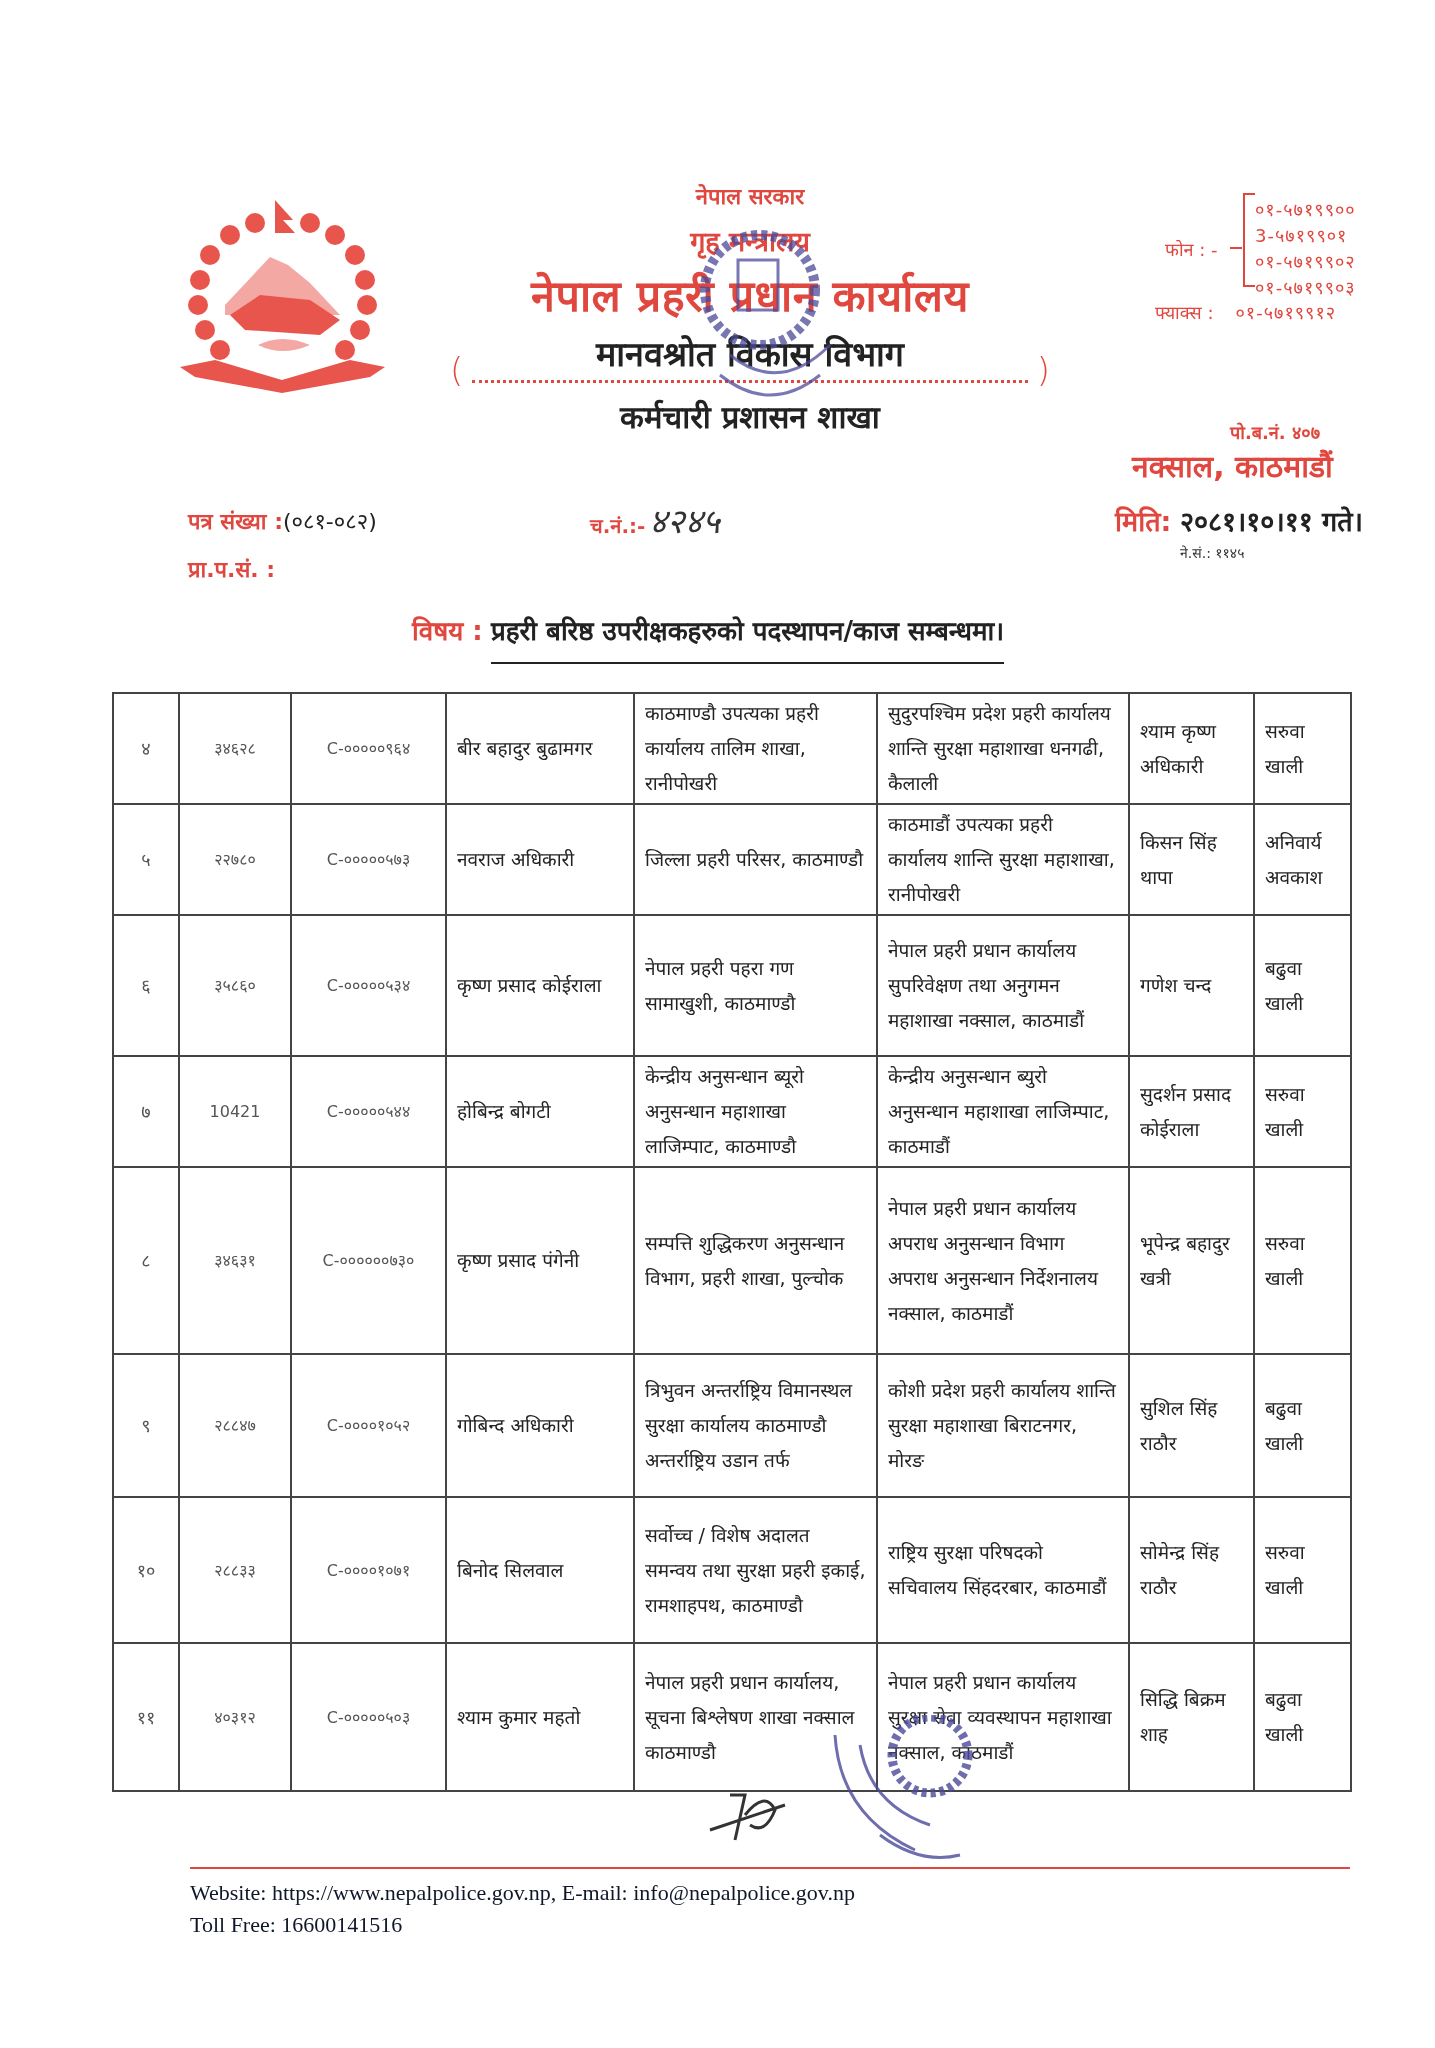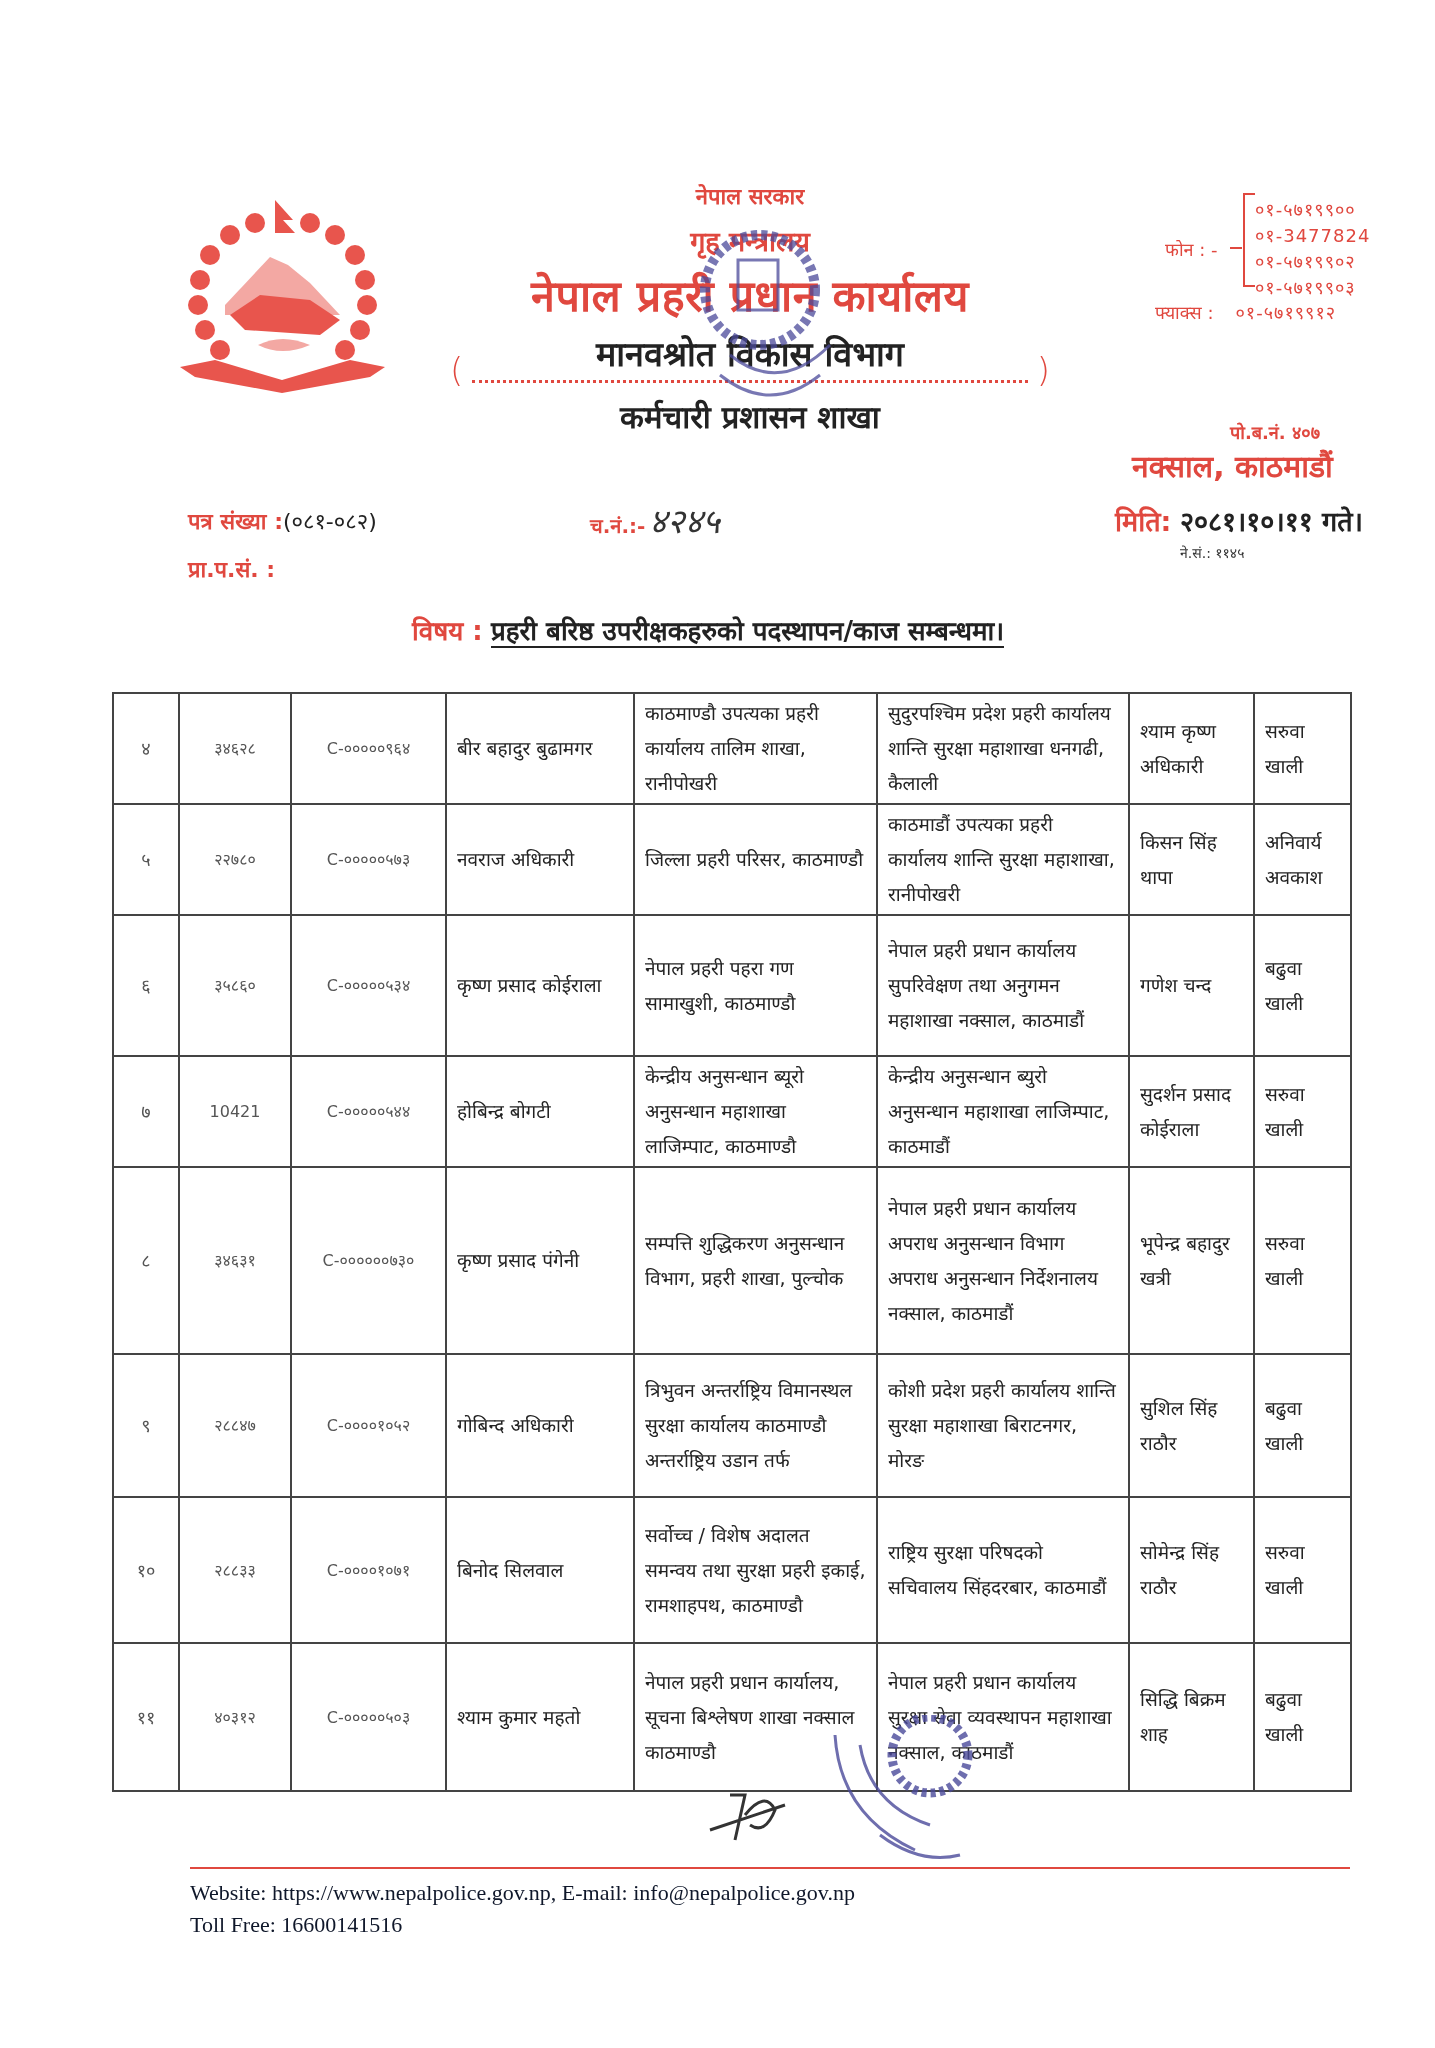--- a/index.html
+++ b/index.html
@@ -41,21 +41,21 @@
   .ref { left: 188px; top: 505px; font-size: 22px; }
   .ref .lbl { color: #e0483f; font-weight: bold; }
   .ref .val { color: #222; }
   .chno { left: 590px; top: 497px; font-size: 20px; }
   .chno .lbl { color: #e0483f; font-weight: bold; }
   .chno .val { font-family: "DejaVu Serif", serif; font-style: italic; font-size: 34px; color: #333; margin-left: 4px; }
   .prev-ref { left: 188px; top: 553px; font-size: 22px; color: #e0483f; font-weight: bold; }
 
   .subject { left: 412px; top: 612px; font-size: 26px; white-space: nowrap; }
   .subject .lbl { color: #e0483f; font-weight: bold; }
-  .subject .val { color: #222; font-weight: bold; border-bottom: 2px solid #222; padding-bottom: 0; }
+  .subject .val { color: #222; font-weight: bold; border-bottom: 2px solid #222; padding-bottom: 16px; }
 
   
   table.roster { position: absolute; left: 112px; top: 692px; border-collapse: collapse;
                  font-size: 19px; color: #222; table-layout: fixed; }
   table.roster td { border: 2px solid #444; vertical-align: middle; padding: 2px 10px; line-height: 35px; }
   td.c-sn, td.c-id, td.c-code { text-align: center; font-size: 16px; color: #555; }
   td.c-sn { font-size: 18px; }
 
   
   .signature { left: 705px; top: 1785px; width: 90px; height: 60px; }
@@ -112,21 +112,21 @@
   <path d="M40 130 Q90 170 140 120" fill="none" stroke="#4b4a9a" stroke-width="3"></path>
   <path d="M30 150 Q80 190 130 150" fill="none" stroke="#4b4a9a" stroke-width="3"></path>
 </svg>
 
 <div class="abs contact">
   <span class="phone-label">फोन : -</span>
   <div class="dash"></div>
   <div class="bracket"></div>
   <div class="phones">
     <div>०१-५७१९९००</div>
-    <div>०१-3477824</div>
+    <div>3-५७१९९०१</div>
     <div>०१-५७१९९०२</div>
     <div>०१-५७१९९०३</div>
   </div>
   <div class="fax">
     <span>फ्याक्स :</span><span>०१-५७१९९१२</span>
   </div>
 </div>
 <div class="abs pobox">पो.ब.नं. ४०७</div>
 <div class="abs city">नक्साल, काठमाडौं</div>
 

